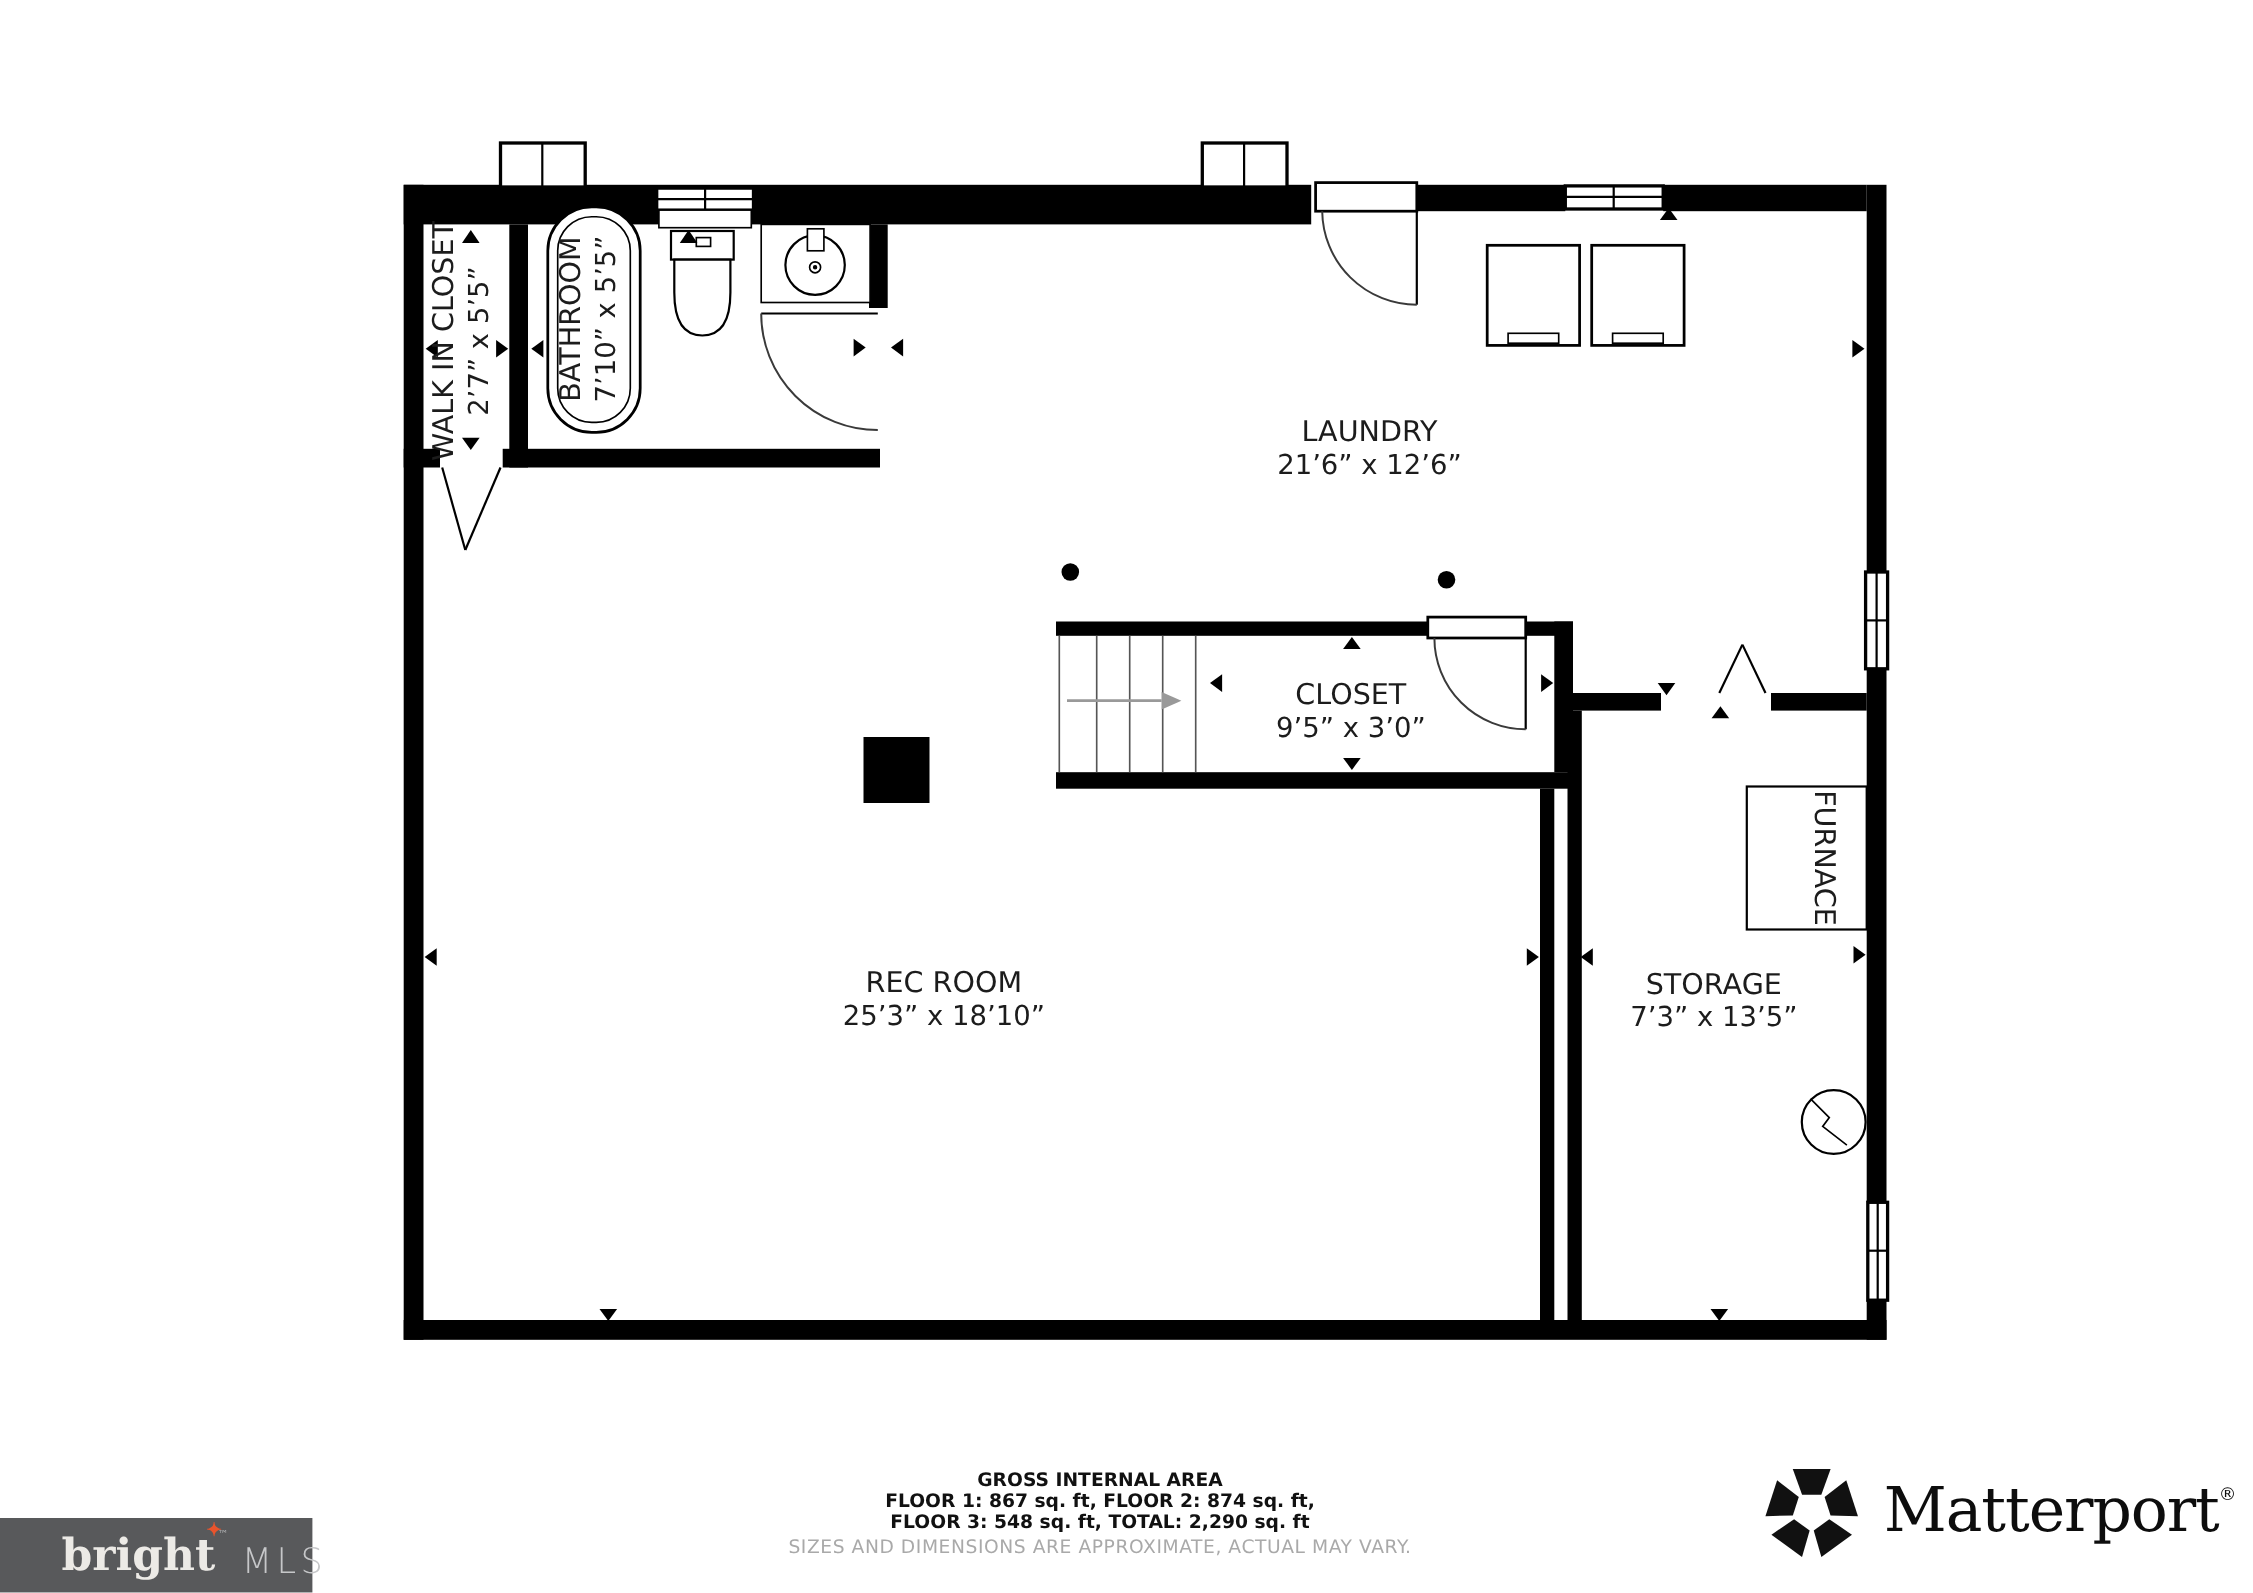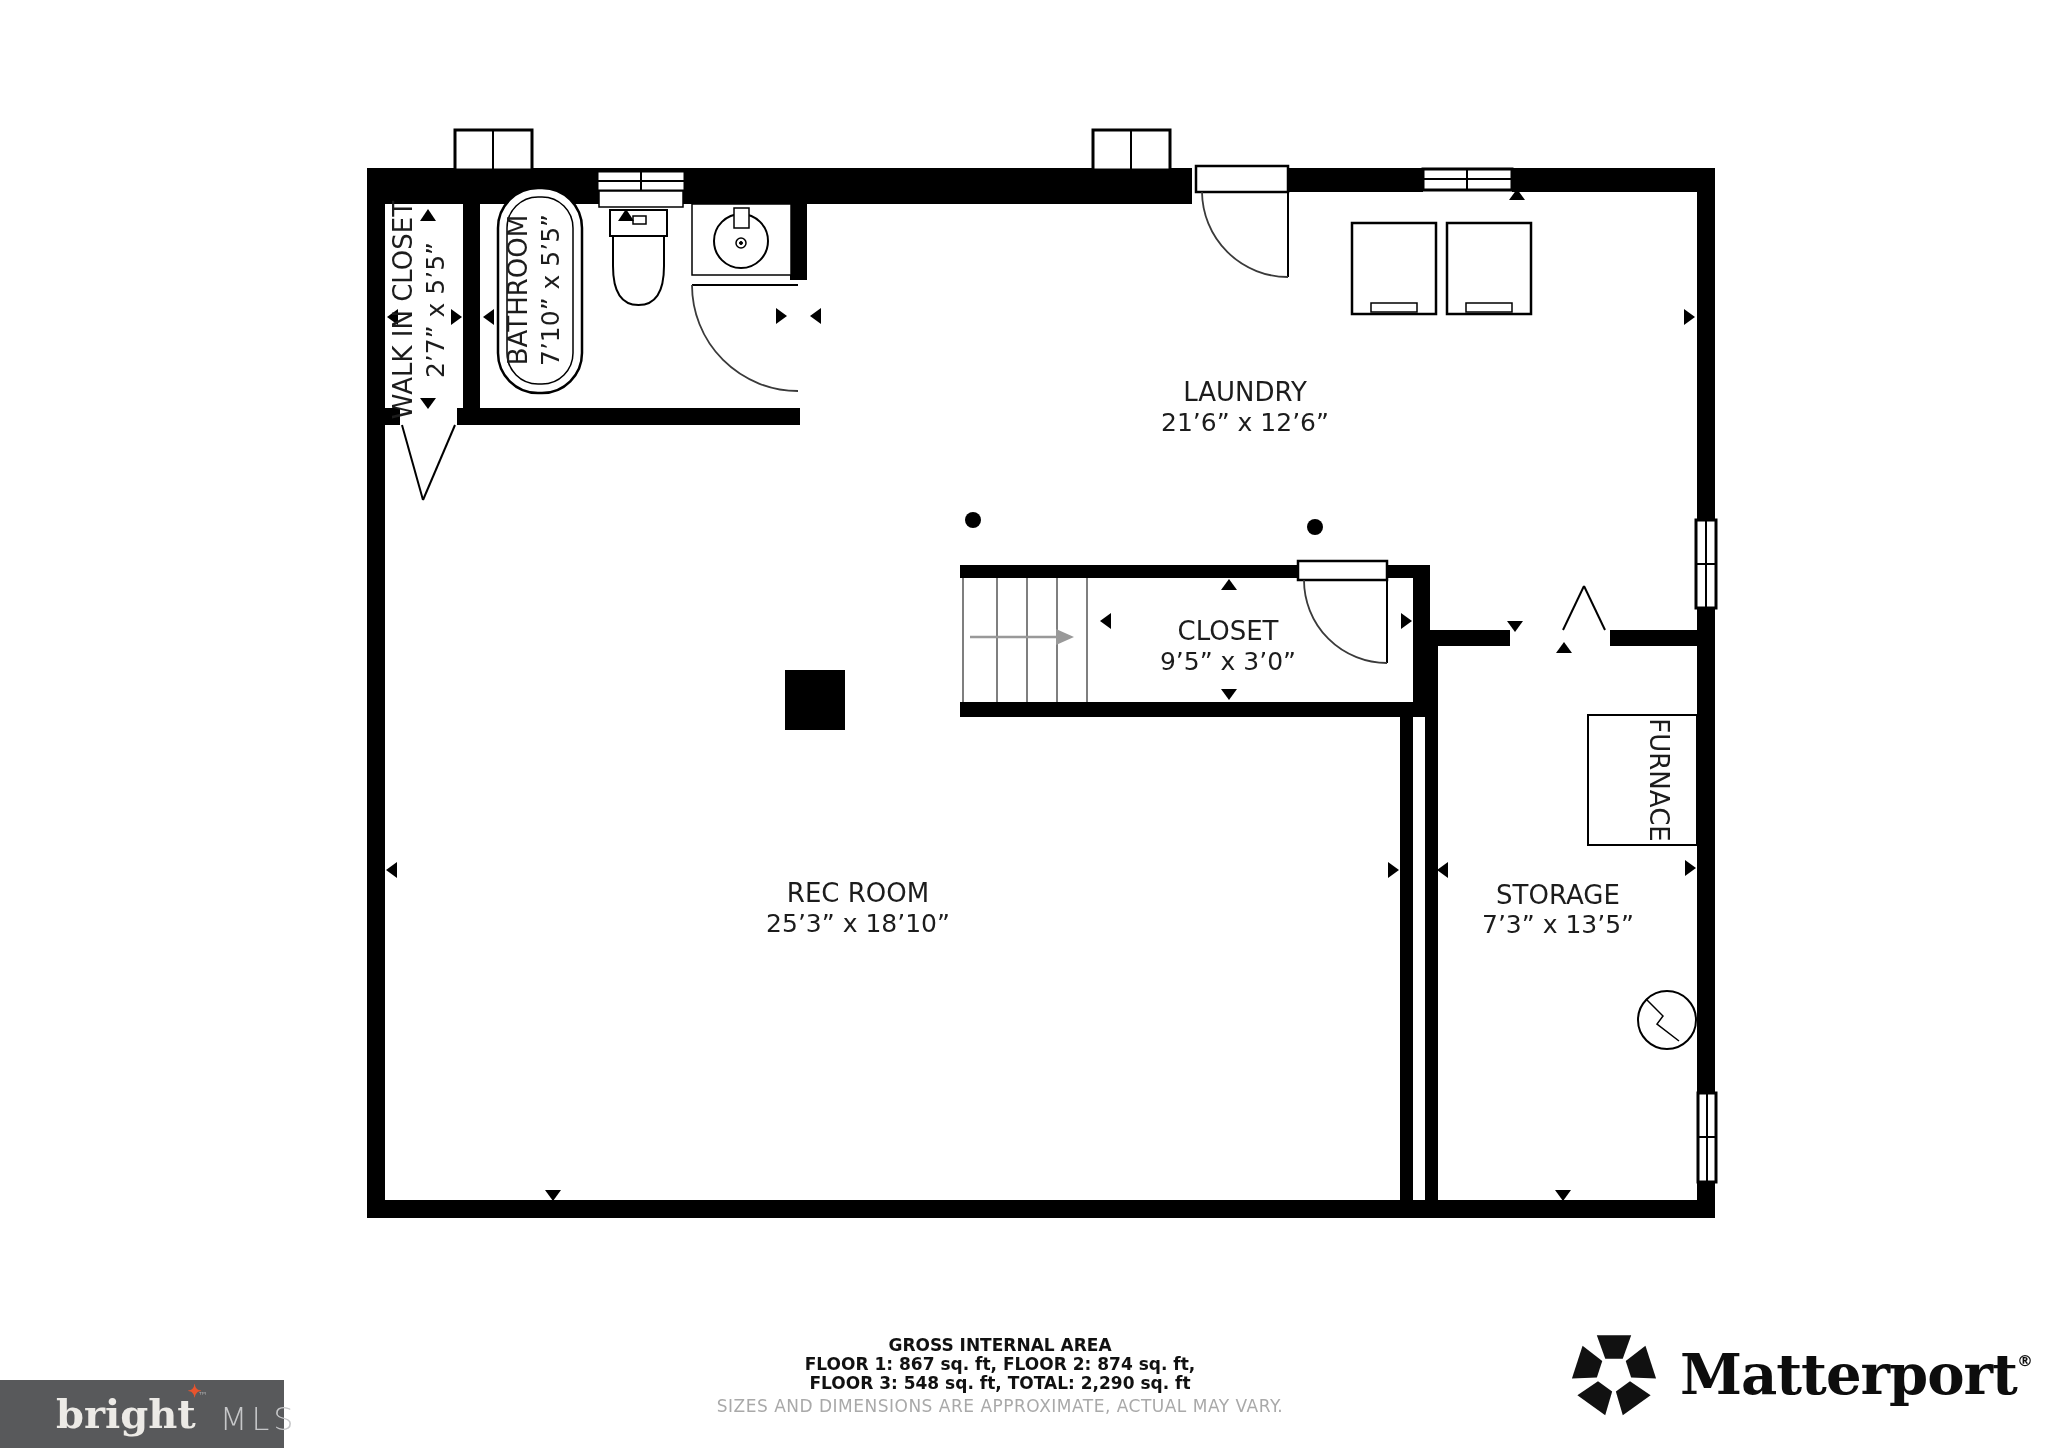--- a/index.html
+++ b/index.html
@@ -15,21 +15,21 @@
   .bright-badge{position:absolute;left:0;top:1380px;width:284px;height:68px;background:#58595b;
                 display:flex;align-items:center;padding-left:56px;box-sizing:border-box;justify-content:space-between;}
   .bright-word{font-family:"DejaVu Serif", serif;font-weight:bold;font-size:40px;color:#eceae6;
                position:relative;line-height:1;}
   .bright-star{position:absolute;right:-6px;top:-11px;color:#e8542d;font-size:17px;}
   .bright-tm{font-size:10px;color:#a7a8aa;align-self:flex-start;margin-top:10px;margin-left:2px;}
   .bright-mls{font-family:"DejaVu Sans", sans-serif;font-weight:300;font-size:32px;color:#c6c7c9;
               letter-spacing:4px;margin-left:12px;margin-top:10px;}
 
   .matterport{position:absolute;right:16px;top:1328px;display:flex;align-items:center;gap:20px;}
-  .matterport-text{font-family:"DejaVu Serif", serif;font-weight:700;font-size:56px;color:#0d0d0d;
+  .matterport-text{font-family:"DejaVu Serif", serif;font-weight:400;font-size:56px;color:#0d0d0d;
                    letter-spacing:-1px;line-height:1;text-align:right;}
   .matterport-reg{font-size:16px;color:#0d0d0d;vertical-align:28px;font-family:"DejaVu Sans",sans-serif;}
 </style>
 </head>
 <body>
 
 <div id="stage">
 
 <svg id="plan-svg" width="2048" height="1448" viewBox="0 0 2048 1448">
 

